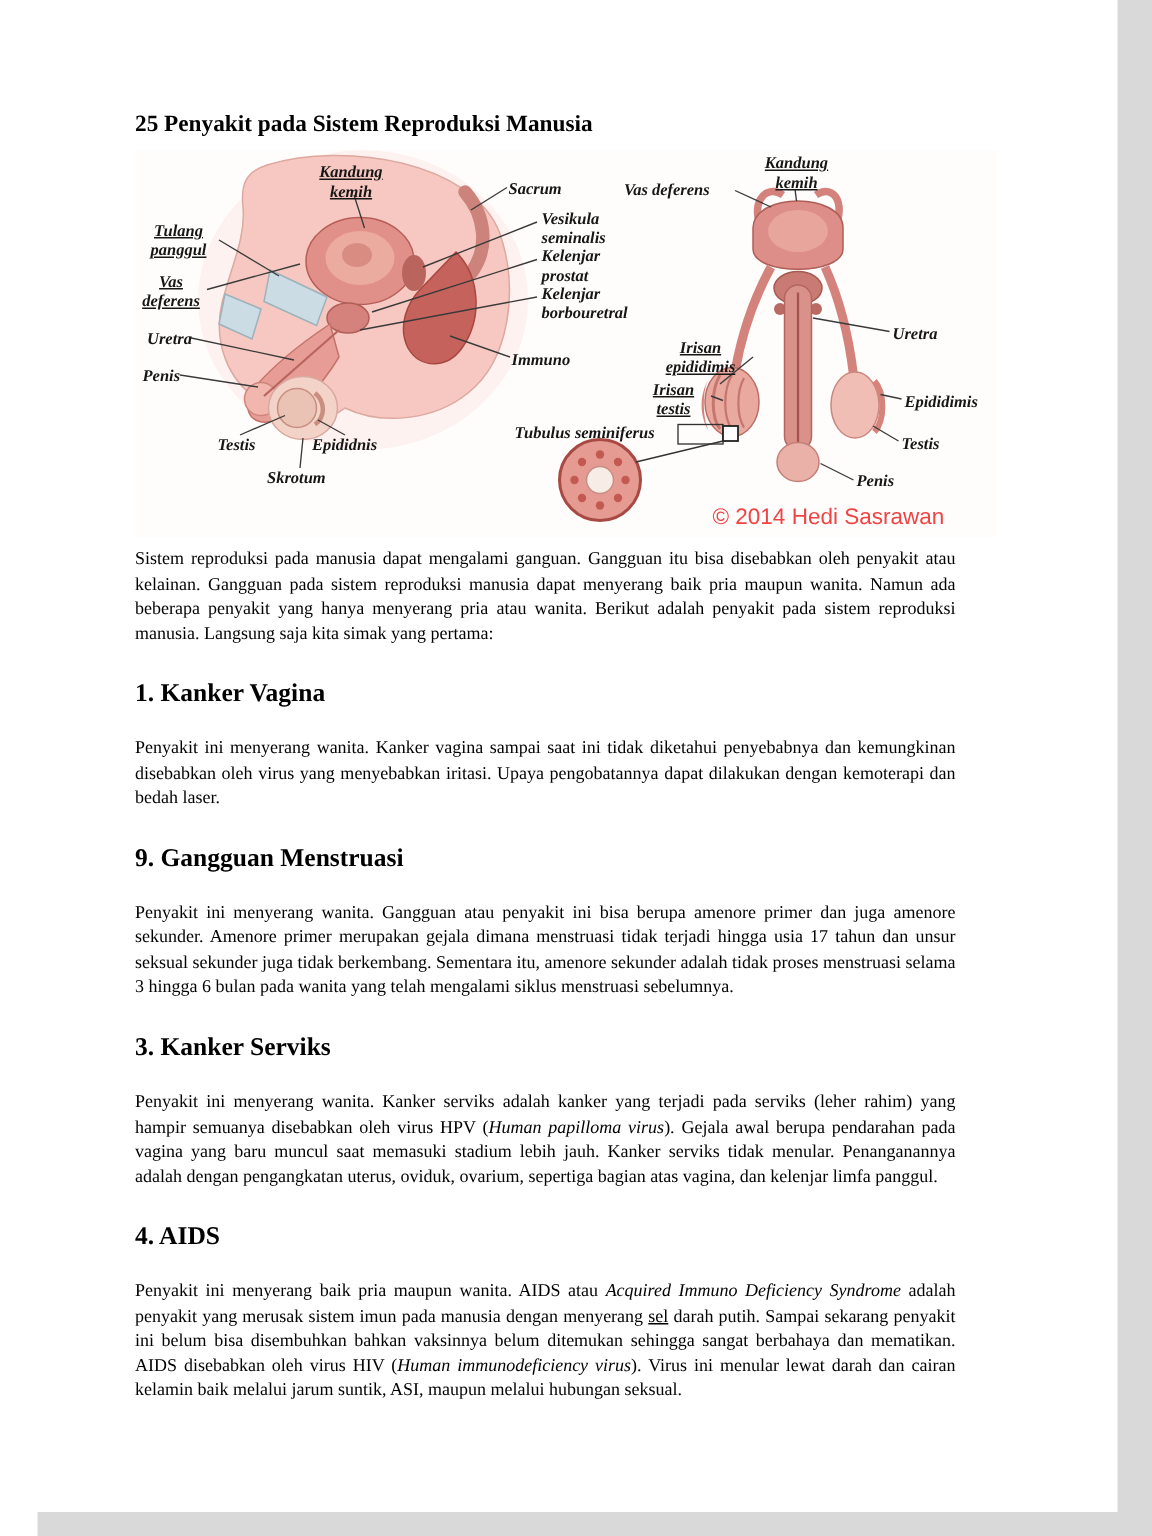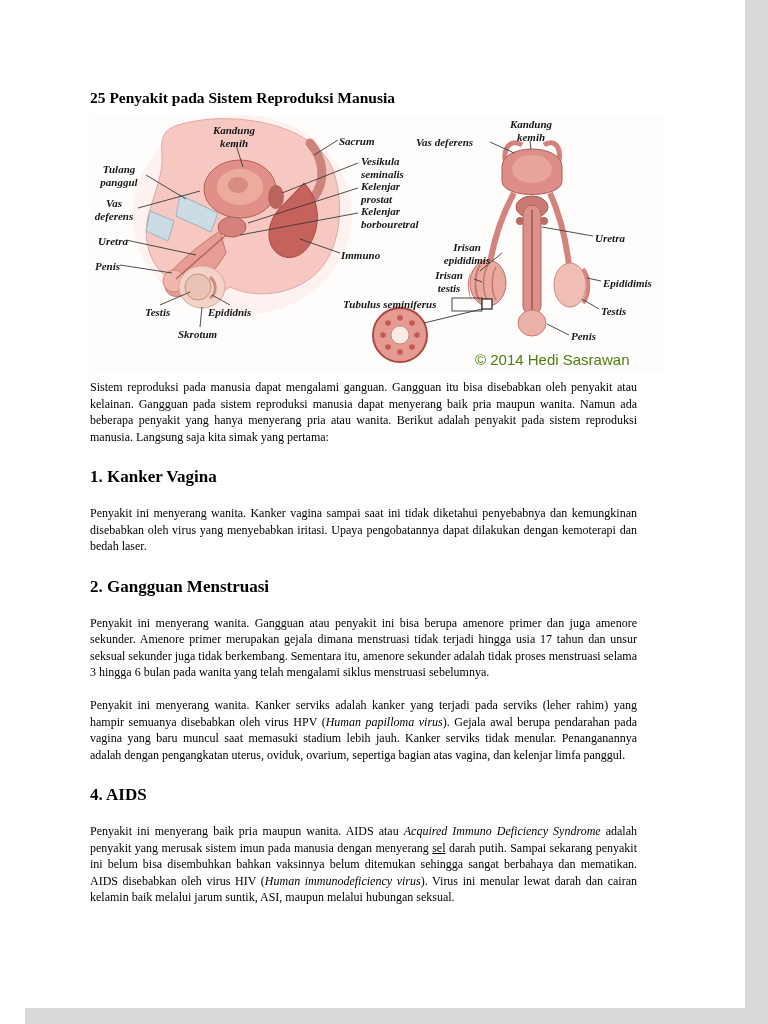--- a/index.html
+++ b/index.html
@@ -5,47 +5,47 @@
   * { margin:0; padding:0; box-sizing:border-box; }
   html,body { width:768px; height:1024px; }
   body {
     position:relative;
     background:#ffffff;
     font-family:"Liberation Serif", serif;
     color:#000;
     overflow:hidden;
   }
   .page {
-    position:absolute; left:0; top:15px;
+    position:absolute; left:0; top:0;
     width:745px; height:1008px;
     background:#fff;
     padding:74px 108px 0 90px;
   }
   .doc-title {
     font-size:15.5px; font-weight:bold;
     line-height:18px; margin-bottom:8px;
   }
   .figure {
     position:relative;
     width:575px; height:258px;
     margin-bottom:6px;
     background:#fffdfc;
   }
   .figure svg { position:absolute; left:0; top:0; width:575px; height:258px; }
   .lbl {
     position:absolute;
     font:bold italic 11px/1.15 "Liberation Serif", serif;
     color:#161616;
   }
-  .c { text-align:center; }
+  .c { text-align:center;text-decoration:underline; }
   .nw { white-space:nowrap; }
   .watermark {
     position:absolute; left:385px; top:236px;
     font:15px "Liberation Sans", sans-serif;
-    color:#4d7c0f; white-space:nowrap;
+    color:#ef4444; white-space:nowrap;
   }
   .body-text {
     font-size:12px; line-height:1.38;
     text-align:justify;
     margin-bottom:16px;
   }
   .sec-heading {
     font-size:17px; font-weight:bold;
     margin:22px 0 18px 0;
   }
@@ -179,23 +179,24 @@
     <div class="lbl nw" style="left:481px; top:215px;">Penis</div>
 
     <div class="watermark">© 2014 Hedi Sasrawan</div>
   </figure>
 
   <p class="body-text"><span>Sistem reproduksi pada manusia dapat mengalami ganguan. Gangguan itu bisa disebabkan oleh penyakit atau kelainan. Gangguan pada sistem reproduksi manusia dapat menyerang baik pria maupun wanita. Namun ada beberapa penyakit yang hanya menyerang pria atau wanita. Berikut adalah penyakit pada sistem reproduksi manusia. Langsung saja kita simak yang pertama:</span></p>
 
   <h2 class="sec-heading">1. Kanker Vagina</h2>
   <p class="body-text"><span>Penyakit ini menyerang wanita. Kanker vagina sampai saat ini tidak diketahui penyebabnya dan kemungkinan disebabkan oleh virus yang menyebabkan iritasi. Upaya pengobatannya dapat dilakukan dengan kemoterapi dan bedah laser.</span></p>
 
-  <h2 class="sec-heading">2. Gangguan Menstruasi</h2>
+  <h2 class="sec-heading">9. Gangguan Menstruasi</h2>
   <p class="body-text"><span>Penyakit ini menyerang wanita. Gangguan atau penyakit ini bisa berupa amenore primer dan juga amenore sekunder. Amenore primer merupakan gejala dimana menstruasi tidak terjadi hingga usia 17 tahun dan unsur seksual sekunder juga tidak berkembang. Sementara itu, amenore sekunder adalah tidak proses menstruasi selama 3 hingga 6 bulan pada wanita yang telah mengalami siklus menstruasi sebelumnya.</span></p>
 
+  <h2 class="sec-heading">3. Kanker Serviks</h2>
   <p class="body-text"><span>Penyakit ini menyerang wanita. Kanker serviks adalah kanker yang terjadi pada serviks (leher rahim) yang hampir semuanya disebabkan oleh virus HPV (</span><span style="font-style: italic;">Human papilloma virus</span><span>). Gejala awal berupa pendarahan pada vagina yang baru muncul saat memasuki stadium lebih jauh. Kanker serviks tidak menular. Penanganannya adalah dengan pengangkatan uterus, oviduk, ovarium, sepertiga bagian atas vagina, dan kelenjar limfa panggul.</span></p>
 
   <h2 class="sec-heading">4. AIDS</h2>
   <p class="body-text"><span>Penyakit ini menyerang baik pria maupun wanita. AIDS atau </span><span style="font-style: italic;">Acquired Immuno Deficiency Syndrome</span><span> adalah penyakit yang merusak sistem imun pada manusia dengan menyerang </span><span style="text-decoration: underline;">sel</span><span> darah putih. Sampai sekarang penyakit ini belum bisa disembuhkan bahkan vaksinnya belum ditemukan sehingga sangat berbahaya dan mematikan. AIDS disebabkan oleh virus HIV (</span><span style="font-style: italic;">Human immunodeficiency virus</span><span>). Virus ini menular lewat darah dan cairan kelamin baik melalui jarum suntik, ASI, maupun melalui hubungan seksual.</span></p>
 
 </div>
 
 <div class="gutter-right"></div>
 <div class="gutter-bottom"></div>
 

